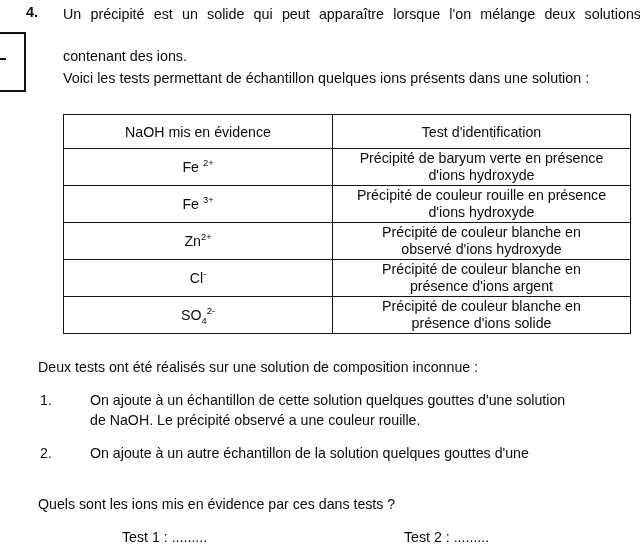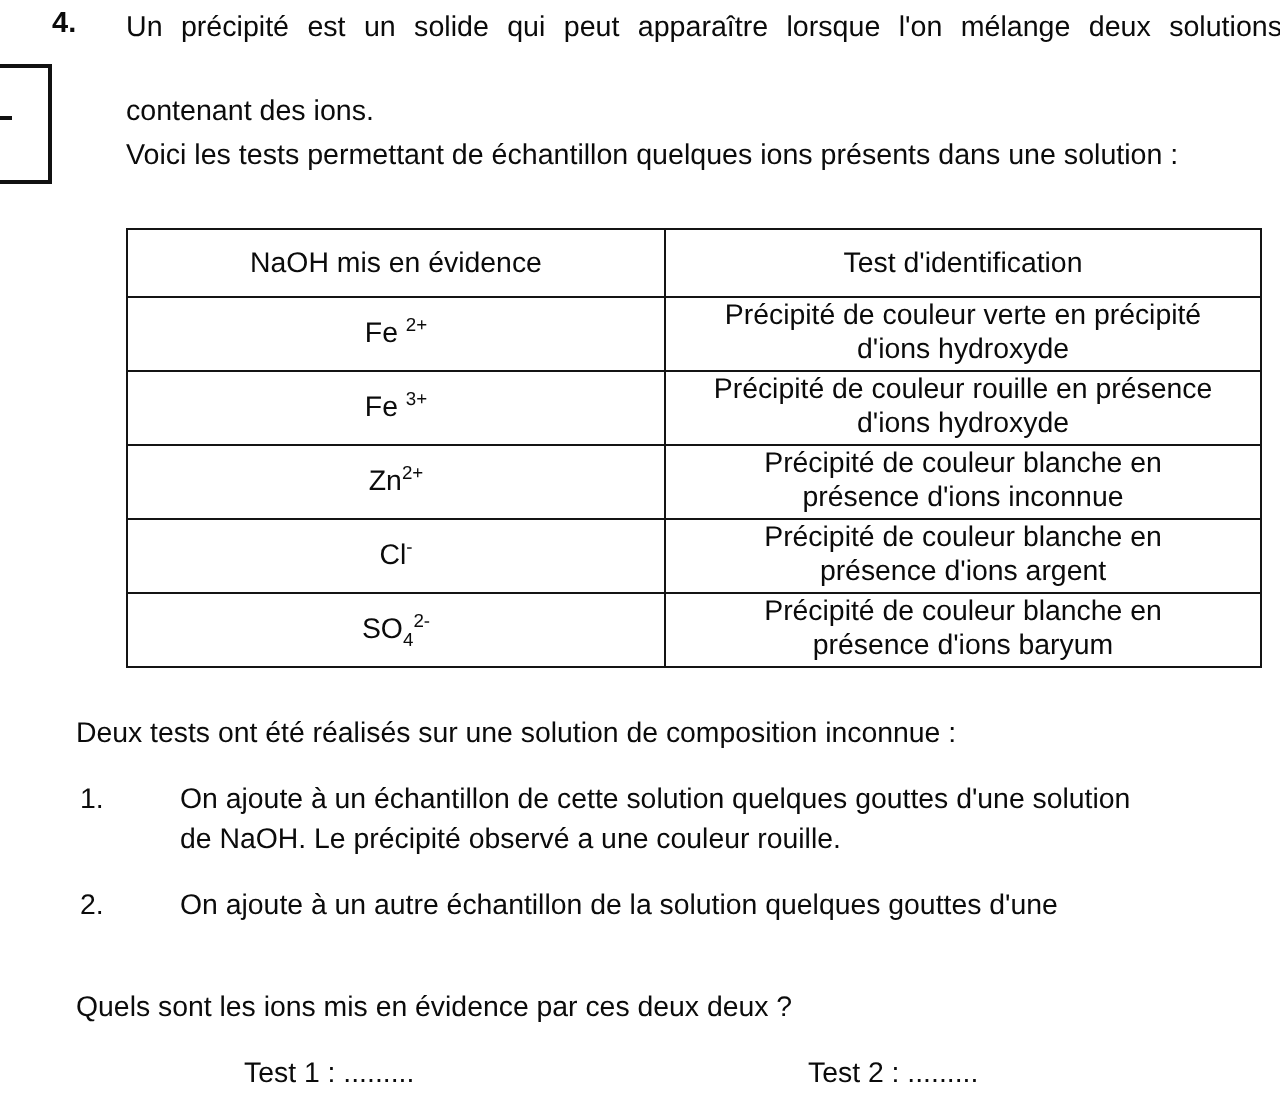--- a/index.html
+++ b/index.html
@@ -174,50 +174,50 @@
   <thead>
     <tr>
       <th>NaOH mis en évidence</th>
       <th>Test d'identification</th>
     </tr>
   </thead>
   <tbody>
     <tr>
       <td class="cell-ion"><span>Fe</span>&nbsp;<sup>2+</sup></td>
       <td class="cell-test">
-        <div>Précipité de couleur verte en précipité</div>
+        <div>Précipité de baryum verte en présence</div>
         <div>d'ions hydroxyde</div>
       </td>
     </tr>
     <tr>
       <td class="cell-ion"><span>Fe</span>&nbsp;<sup>3+</sup></td>
       <td class="cell-test">
         <div>Précipité de couleur rouille en présence</div>
         <div>d'ions hydroxyde</div>
       </td>
     </tr>
     <tr>
       <td class="cell-ion"><span>Zn</span><sup>2+</sup></td>
       <td class="cell-test">
         <div>Précipité de couleur blanche en</div>
-        <div>présence d'ions inconnue</div>
+        <div>observé d'ions hydroxyde</div>
       </td>
     </tr>
     <tr>
       <td class="cell-ion"><span>Cl</span><sup>-</sup></td>
       <td class="cell-test">
         <div>Précipité de couleur blanche en</div>
         <div>présence d'ions argent</div>
       </td>
     </tr>
     <tr>
       <td class="cell-ion"><span>SO</span><sub>4</sub><sup>2-</sup></td>
       <td class="cell-test">
         <div>Précipité de couleur blanche en</div>
-        <div>présence d'ions baryum</div>
+        <div>présence d'ions solide</div>
       </td>
     </tr>
   </tbody>
 </table>
 
 <div class="after-table">Deux tests ont été réalisés sur une solution de composition inconnue :</div>
 
 <div class="num-item item-1">
   <span class="marker">1.</span>
   <span class="body">
@@ -226,18 +226,18 @@
   </span>
 </div>
 
 <div class="num-item item-2">
   <span class="marker">2.</span>
   <span class="body">
     <span>On ajoute à un autre échantillon de la solution quelques gouttes d'une</span>
   </span>
 </div>
 
-<div class="question-line">Quels sont les ions mis en évidence par ces deux deux ?</div>
+<div class="question-line">Quels sont les ions mis en évidence par ces dans tests ?</div>
 
 <div class="answer-row">
   <div class="answer-slot slot-1">Test 1 : .........</div>
   <div class="answer-slot slot-2">Test 2 : .........</div>
 </div>
 
 </body></html>

